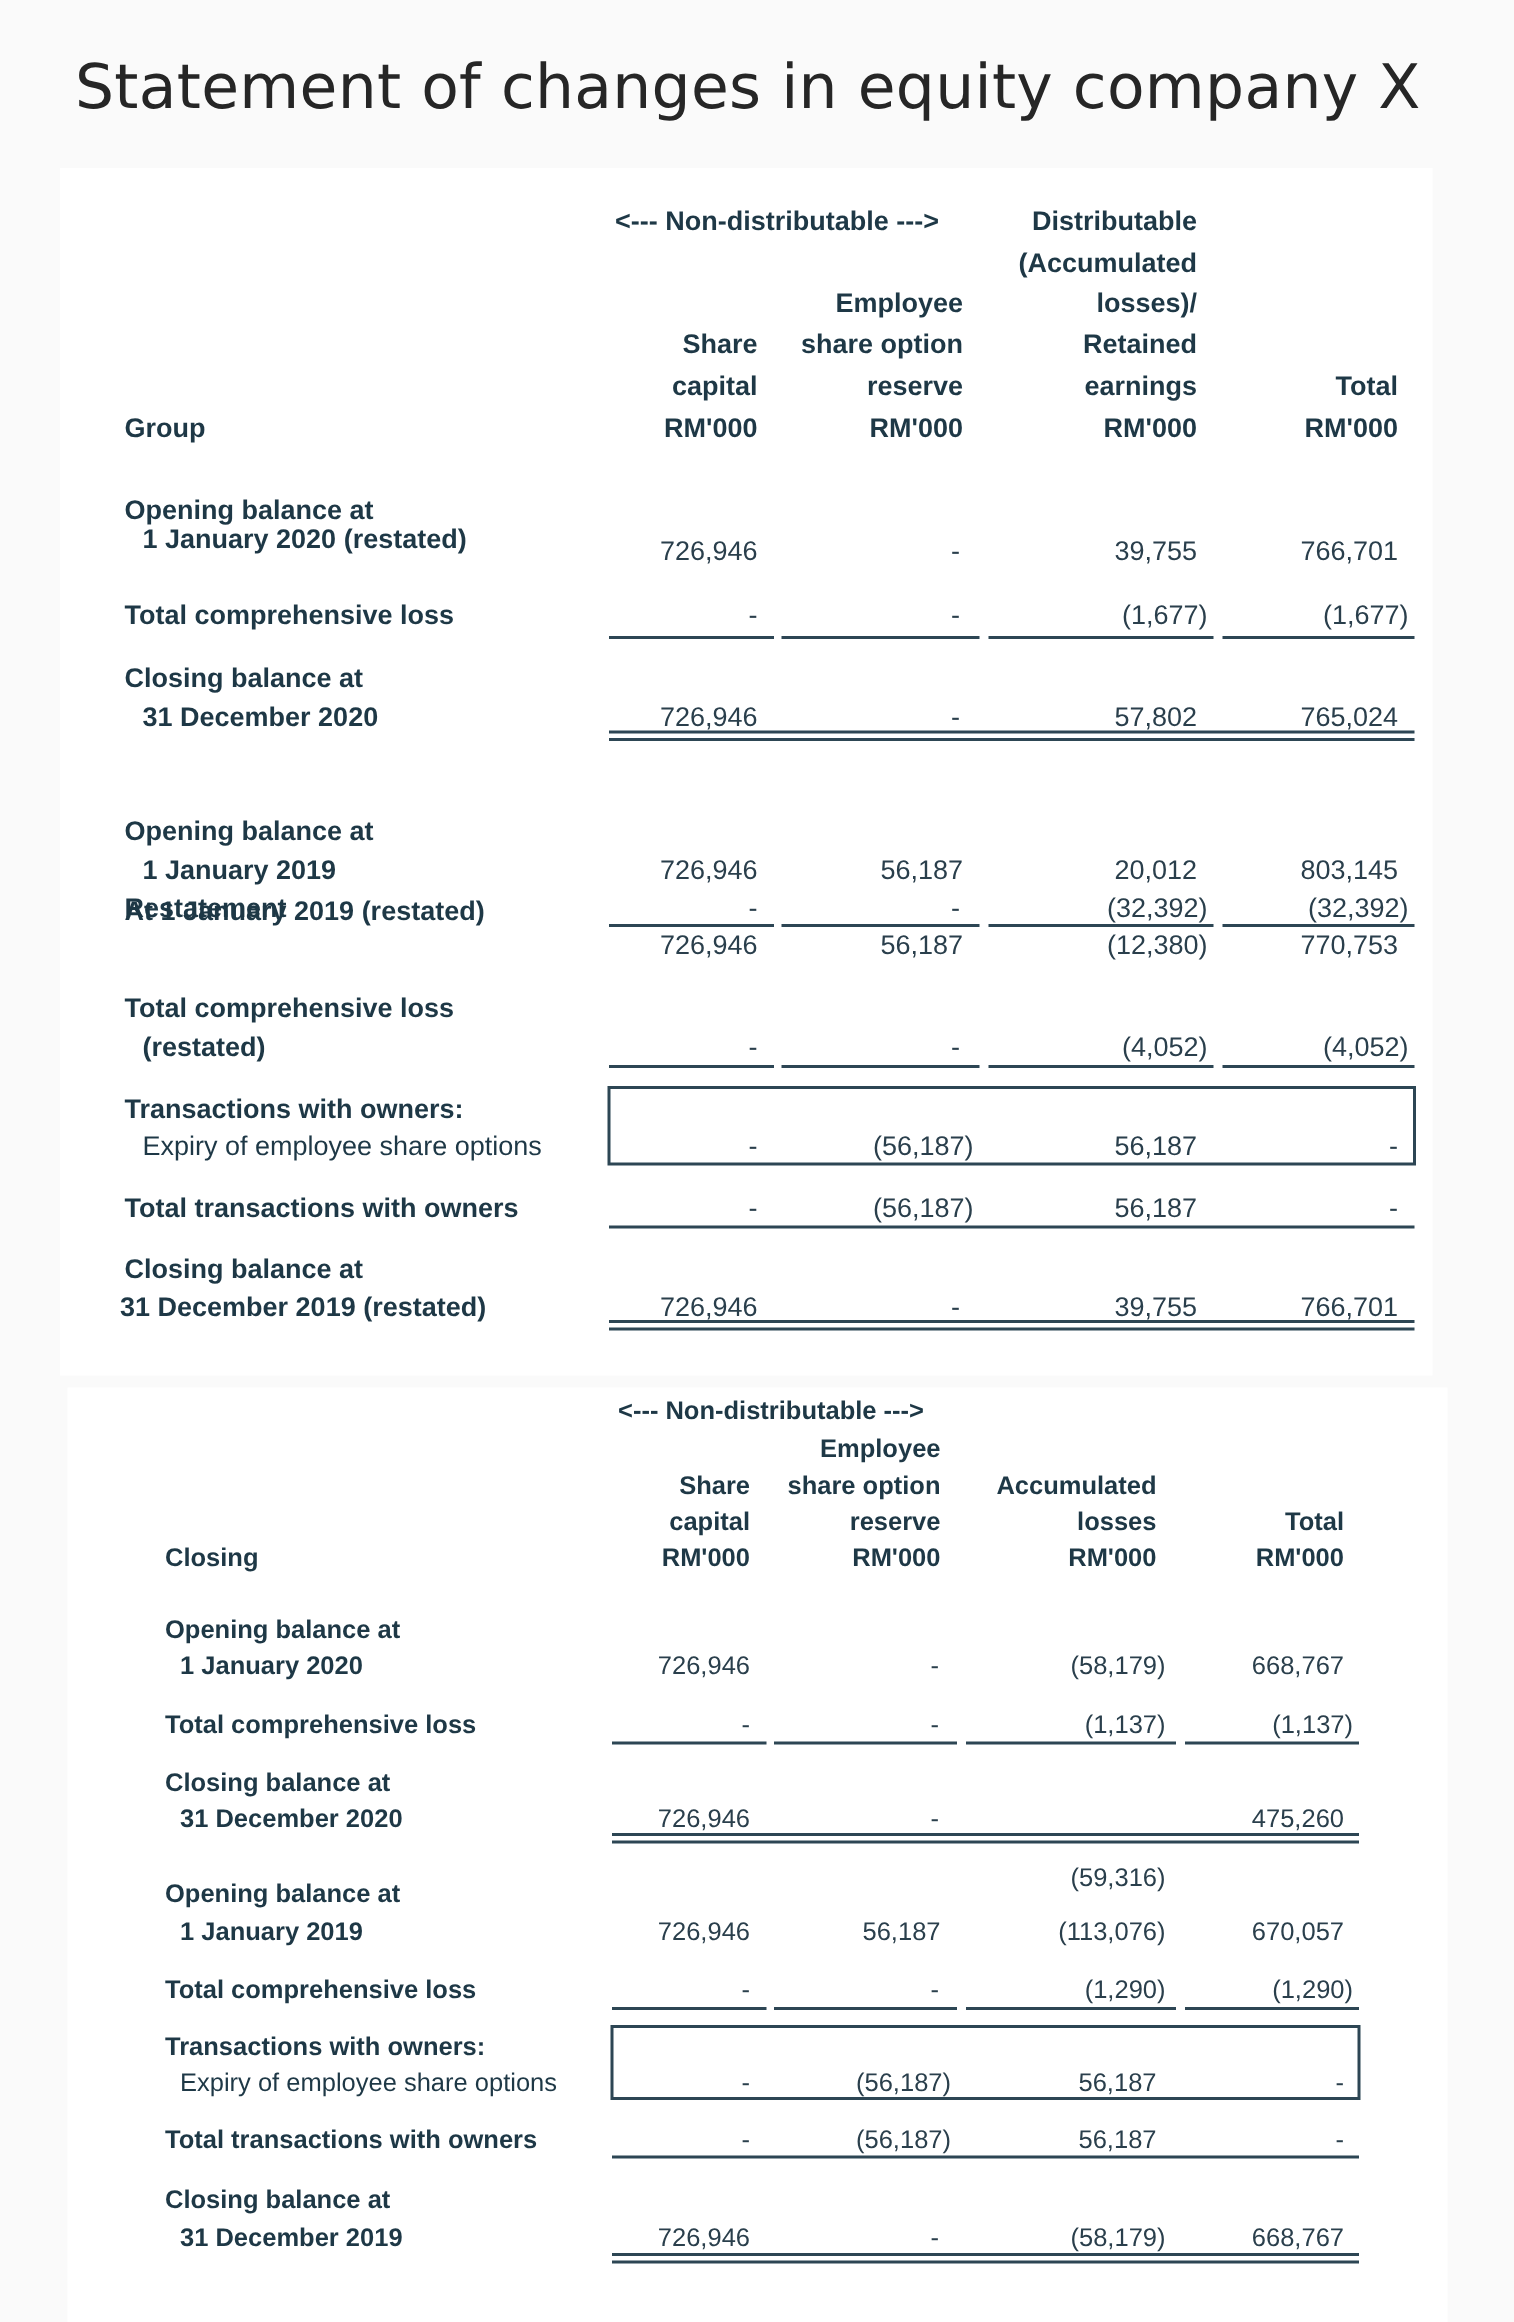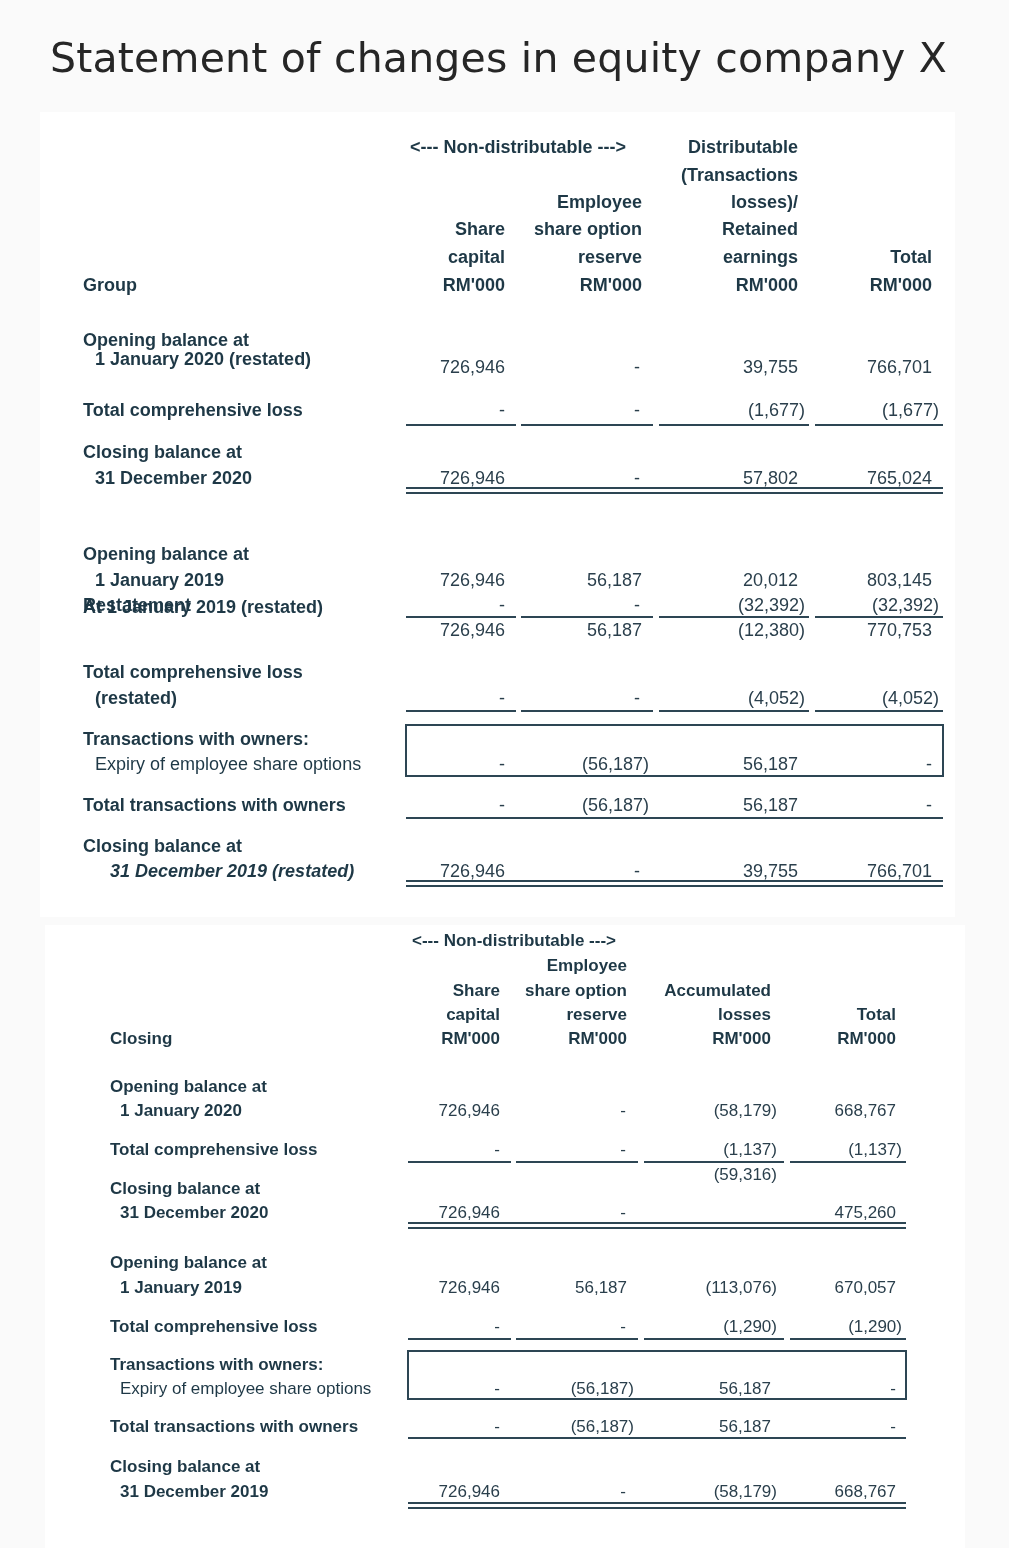--- a/index.html
+++ b/index.html
@@ -33,21 +33,21 @@
 </head>
 <body>
 
 <div class="page-title">Statement of changes in equity company X</div>
 
 <div class="panel panel-group"></div>
 <div>
 
   <div class="t hdr" style="left:410px;top:136px;">&lt;--- Non-distributable ---&gt;</div>
   <div class="t hdr r" style="right:211px;top:136px;">Distributable</div>
-  <div class="t hdr r" style="right:211px;top:164px;">(Transactions</div>
+  <div class="t hdr r" style="right:211px;top:164px;">(Accumulated</div>
   <div class="t hdr r" style="right:211px;top:191px;">losses)/</div>
   <div class="t hdr r" style="right:211px;top:218px;">Retained</div>
   <div class="t hdr r" style="right:211px;top:246px;">earnings</div>
   <div class="t hdr r" style="right:211px;top:274px;">RM'000</div>
 
   <div class="t hdr r" style="right:367px;top:191px;">Employee</div>
   <div class="t hdr r" style="right:367px;top:218px;">share option</div>
   <div class="t hdr r" style="right:367px;top:246px;">reserve</div>
   <div class="t hdr r" style="right:367px;top:274px;">RM'000</div>
 
@@ -128,21 +128,21 @@
   <div class="t dash r" style="right:77px;top:753px;">-</div>
 
   <div class="t b" style="left:83px;top:794px;">Total transactions with owners</div>
   <div class="t dash r" style="right:504px;top:794px;">-</div>
   <div class="t num r" style="right:360px;top:794px;">(56,187)</div>
   <div class="t num r" style="right:211px;top:794px;">56,187</div>
   <div class="t dash r" style="right:77px;top:794px;">-</div>
   <div class="line" style="left:406px;top:817px;width:537px;"></div>
 
   <div class="t b" style="left:83px;top:835px;">Closing balance at</div>
-  <div class="t b" style="left:110px;top:860px;font-style:italic;">31 December 2019 (restated)</div>
+  <div class="t b" style="left:80px;top:860px;">31 December 2019 (restated)</div>
   <div class="t num r" style="right:504px;top:860px;">726,946</div>
   <div class="t dash r" style="right:369px;top:860px;">-</div>
   <div class="t num r" style="right:211px;top:860px;">39,755</div>
   <div class="t num r" style="right:77px;top:860px;">766,701</div>
   <div class="dline" style="left:406px;top:880px;width:537px;"></div>
 </div>
 
 <div class="panel panel-company"></div>
 <div class="company">
   <div class="t hdr" style="left:412px;top:930px;">&lt;--- Non-distributable ---&gt;</div>
@@ -179,21 +179,21 @@
   <div class="t num r" style="right:107px;top:1139px;">(1,137)</div>
   <div class="line" style="left:408px;top:1161px;width:103px;"></div>
   <div class="line" style="left:516px;top:1161px;width:122px;"></div>
   <div class="line" style="left:644px;top:1161px;width:140px;"></div>
   <div class="line" style="left:790px;top:1161px;width:116px;"></div>
 
   <div class="t b" style="left:110px;top:1178px;">Closing balance at</div>
   <div class="t b" style="left:120px;top:1202px;">31 December 2020</div>
   <div class="t num r" style="right:509px;top:1202px;">726,946</div>
   <div class="t dash r" style="right:383px;top:1202px;">-</div>
-  <div class="t num r" style="right:232px;top:1164px;text-align:center;">(59,316)</div>
+  <div class="t num r" style="right:232px;top:1241px;text-align:center;">(59,316)</div>
   <div class="t num r" style="right:113px;top:1202px;">475,260</div>
   <div class="dline" style="left:408px;top:1222px;width:498px;"></div>
 
   <div class="t b" style="left:110px;top:1252px;">Opening balance at</div>
   <div class="t b" style="left:120px;top:1277px;">1 January 2019</div>
   <div class="t num r" style="right:509px;top:1277px;">726,946</div>
   <div class="t num r" style="right:382px;top:1277px;">56,187</div>
   <div class="t num r" style="right:232px;top:1277px;margin-left:36px;">(113,076)</div>
   <div class="t num r" style="right:113px;top:1277px;">670,057</div>
 

